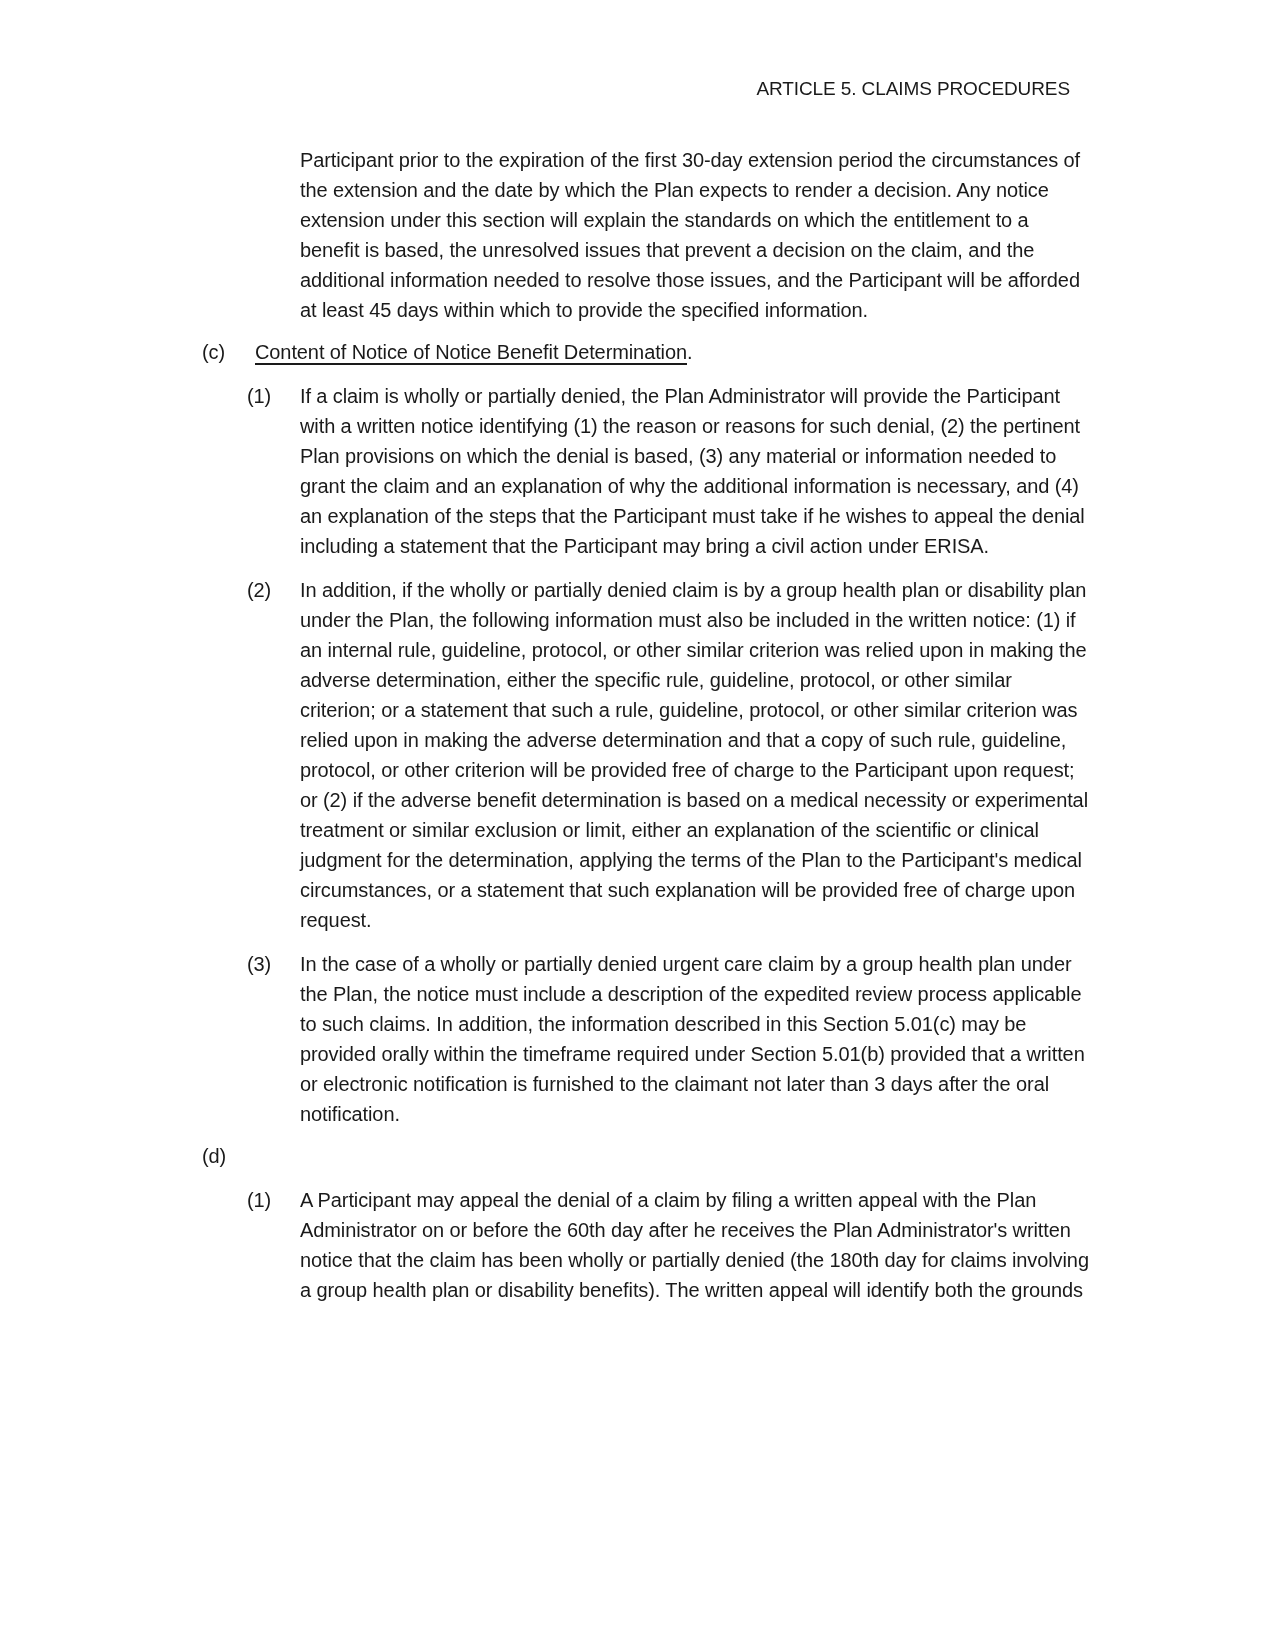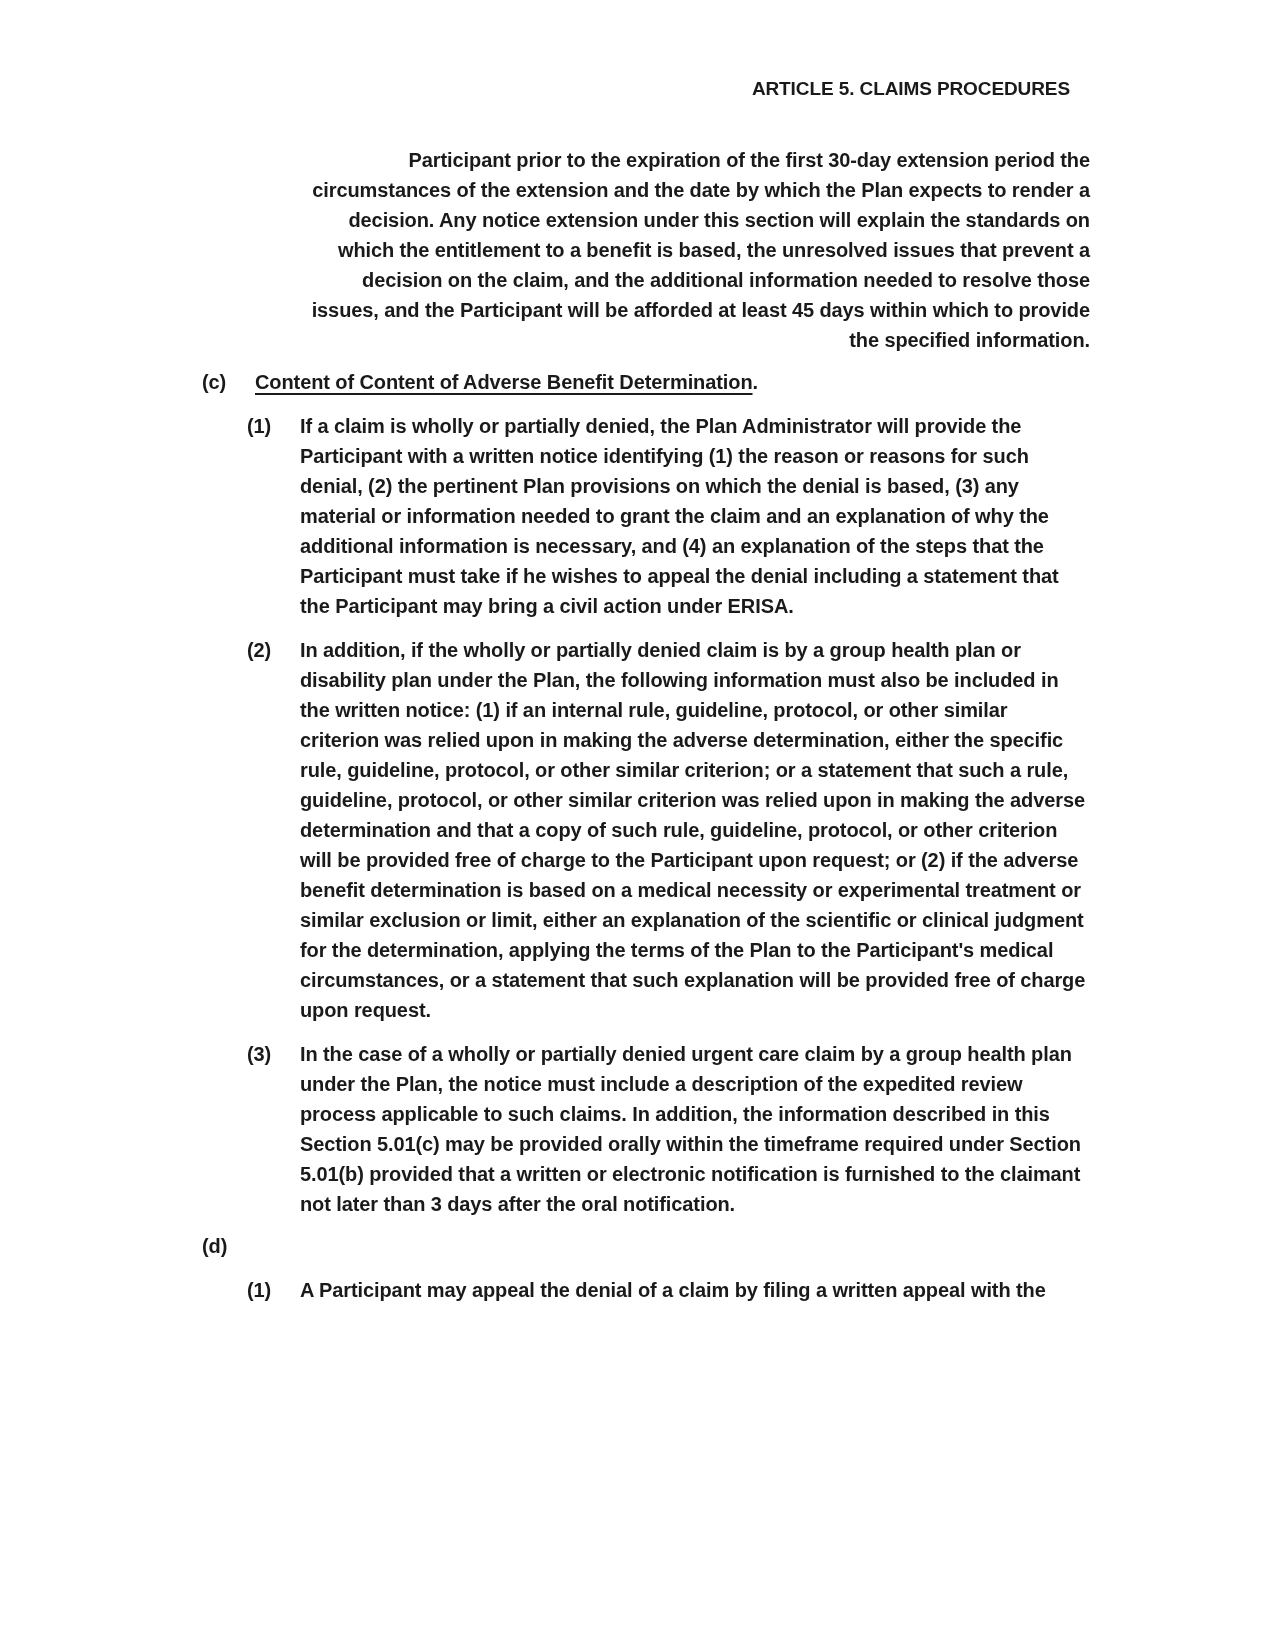--- a/index.html
+++ b/index.html
@@ -11,31 +11,29 @@
     position: relative;
     width: 1275px;
     height: 1304px;
     background: #ffffff;
     font-family: "Liberation Sans", sans-serif;
     color: #1a1a1a;
     font-size: 20px;
     line-height: 30px;
     letter-spacing: -0.1px;
     overflow: hidden;
-    font-weight: bold;
   }
   .doc-header {
     margin: 77px 205px 0 145px;
     text-align: right;
     font-size: 19px;
     line-height: 24px;
   }
   .intro-paragraph {
     margin: 44px 185px 0 300px;
-    text-align: right;
   }
   .section-heading {
     display: flex;
     margin: 12px 185px 0 202px;
   }
   .section-heading .sec-label {
     width: 53px;
     flex-shrink: 0;
   }
   .sec-title-underline {
@@ -73,21 +71,21 @@
 <div class="page">
 
   <div class="doc-header">
     <span>ARTICLE 5. CLAIMS PROCEDURES</span>
   </div>
 
   <div class="intro-paragraph">Participant prior to the expiration of the first 30-day extension period the circumstances of the extension and the date by which the Plan expects to render a decision. Any notice extension under this section will explain the standards on which the entitlement to a benefit is based, the unresolved issues that prevent a decision on the claim, and the additional information needed to resolve those issues, and the Participant will be afforded at least 45 days within which to provide the specified information.</div>
 
   <div class="section-heading">
     <span class="sec-label">(c)</span>
-    <span class="sec-title"><span class="sec-title-underline">Content of Content of Adverse Benefit Determination</span><span>.</span></span>
+    <span class="sec-title"><span class="sec-title-underline">Content of Notice of Notice Benefit Determination</span><span>.</span></span>
   </div>
 
   <div class="list-item">
     <span class="item-label">(1)</span>
     <div class="item-text">If a claim is wholly or partially denied, the Plan Administrator will provide the Participant with a written notice identifying (1) the reason or reasons for such denial, (2) the pertinent Plan provisions on which the denial is based, (3) any material or information needed to grant the claim and an explanation of why the additional information is necessary, and (4) an explanation of the steps that the Participant must take if he wishes to appeal the denial including a statement that the Participant may bring a civil action under ERISA.</div>
   </div>
 
   <div class="list-item">
     <span class="item-label">(2)</span>
     <div class="item-text">In addition, if the wholly or partially denied claim is by a group health plan or disability plan under the Plan, the following information must also be included in the written notice: (1) if an internal rule, guideline, protocol, or other similar criterion was relied upon in making the adverse determination, either the specific rule, guideline, protocol, or other similar criterion; or a statement that such a rule, guideline, protocol, or other similar criterion was relied upon in making the adverse determination and that a copy of such rule, guideline, protocol, or other criterion will be provided free of charge to the Participant upon request; or (2) if the adverse benefit determination is based on a medical necessity or experimental treatment or similar exclusion or limit, either an explanation of the scientific or clinical judgment for the determination, applying the terms of the Plan to the Participant's medical circumstances, or a statement that such explanation will be provided free of charge upon request.</div>

